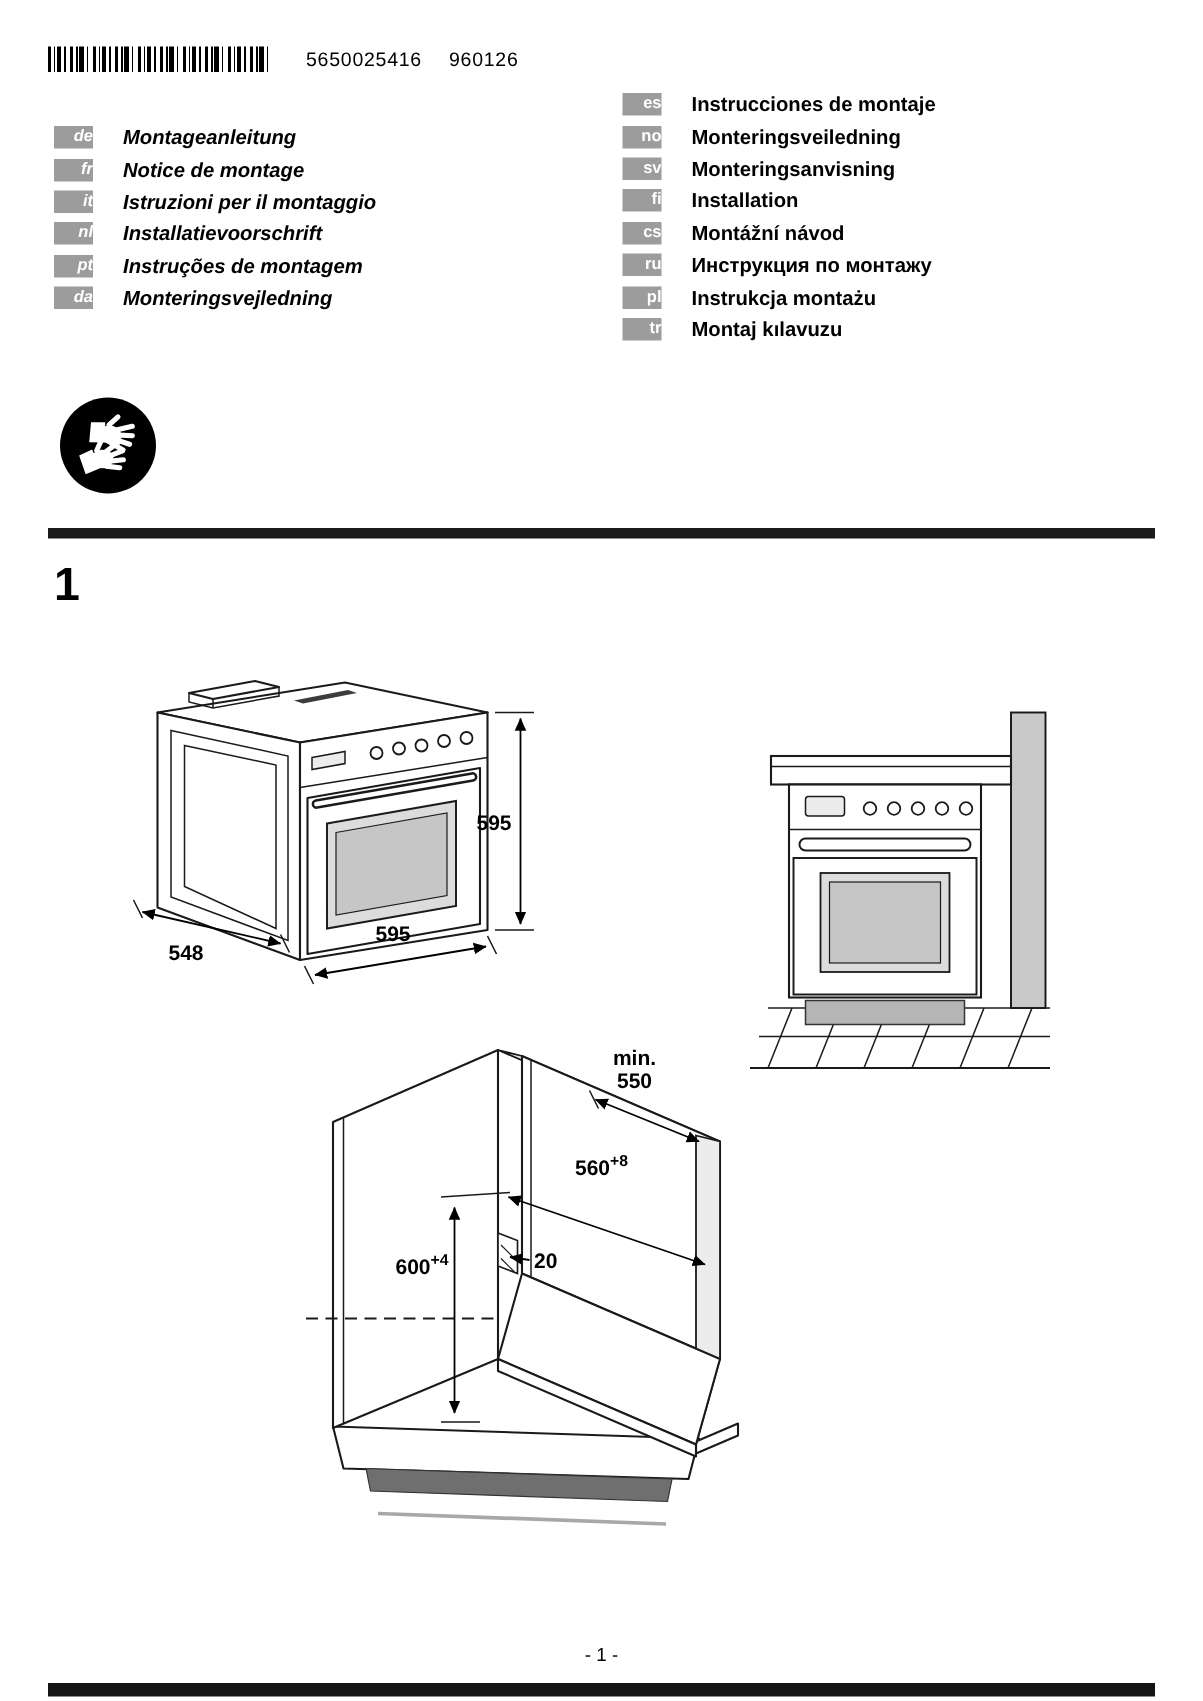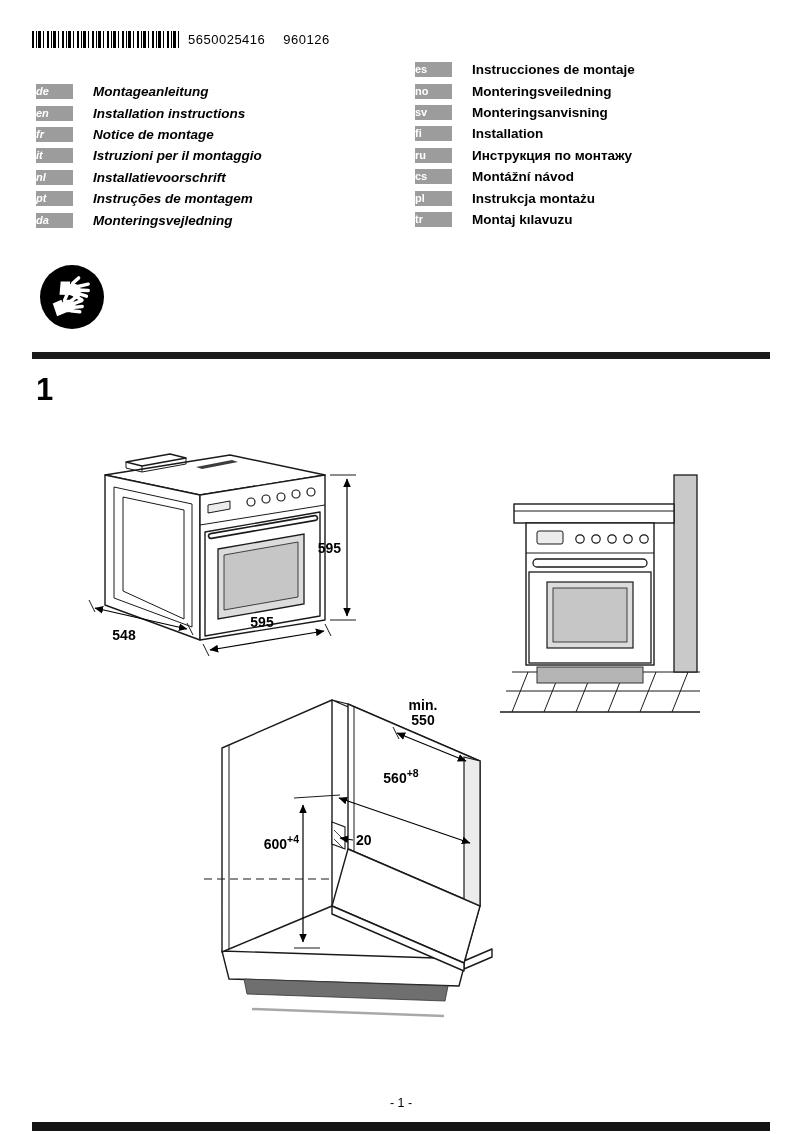--- a/index.html
+++ b/index.html
@@ -5,30 +5,30 @@
   html,body{margin:0;padding:0;background:#ffffff;}
   .page{position:relative;width:802px;height:1134px;background:#fff;
         font-family:"Liberation Sans",sans-serif;color:#000;overflow:hidden;}
 
   
   .barcode-row{position:absolute;top:31px;left:32px;display:flex;align-items:center;}
   .barcode{width:148px;height:17px;
     background:repeating-linear-gradient(90deg,#000 0px,#000 2px,#fff 2px,#fff 4px,
       #000 4px,#000 5px,#fff 5px,#fff 6px,#000 6px,#000 9px,#fff 9px,#fff 11px,
       #000 11px,#000 12px,#fff 12px,#fff 15px);}
-  .barcode-text{font-size:13px;margin-left:8px;letter-spacing:.5px;}
+  .barcode-text{font-size:13px;margin-left:24px;letter-spacing:.5px;}
   .barcode-text span{margin-right:18px;}
 
   
   .lang-col{position:absolute;list-style:none;margin:0;padding:0;}
   .lang-col.left{top:81px;left:36px;font-style:italic;}
   .lang-col.right{top:59px;left:415px;}
   .lang-row{display:flex;align-items:center;height:21.4px;}
-  .lang-code{width:37px;height:15px;background:#9c9c9c;color:#fff;font-weight:bold;
-    font-size:11px;line-height:15px;text-align:left;flex:none;}
+  .lang-code{width:26px;height:15px;background:#9c9c9c;color:#fff;font-weight:bold;
+    font-size:11px;line-height:15px;text-align:right;flex:none;}
   .lang-label{margin-left:20px;font-weight:bold;font-size:13.5px;white-space:nowrap;}
 
   .glove-badge{position:absolute;top:263px;left:38px;width:68px;height:68px;}
   .divider{position:absolute;top:352px;left:32px;width:738px;height:7px;background:#1b1b1b;}
   .section-number{position:absolute;top:374px;left:36px;font-size:31px;font-weight:bold;line-height:1;}
   .figure{position:absolute;top:420px;left:0;width:802px;height:600px;}
   .page-number{position:absolute;top:1096px;left:0;width:100%;text-align:center;font-size:12.5px;}
   .bottom-bar{position:absolute;top:1122px;left:32px;width:738px;height:9px;background:#141414;}
 
   
@@ -49,24 +49,20 @@
       <span>5650025416</span><span>960126</span>
     </div>
   </div>
 
   <ul class="lang-col left">
       <li class="lang-row">
         <span class="lang-code">de</span>
         <span class="lang-label">Montageanleitung</span>
       </li>
       <li class="lang-row">
-        <span class="lang-code">en</span>
-        <span class="lang-label">Installation instructions</span>
-      </li>
-      <li class="lang-row">
         <span class="lang-code">fr</span>
         <span class="lang-label">Notice de montage</span>
       </li>
       <li class="lang-row">
         <span class="lang-code">it</span>
         <span class="lang-label">Istruzioni per il montaggio</span>
       </li>
       <li class="lang-row">
         <span class="lang-code">nl</span>
         <span class="lang-label">Installatievoorschrift</span>
@@ -91,26 +87,26 @@
       </li>
       <li class="lang-row">
         <span class="lang-code">sv</span>
         <span class="lang-label">Monteringsanvisning</span>
       </li>
       <li class="lang-row">
         <span class="lang-code">fi</span>
         <span class="lang-label">Installation</span>
       </li>
       <li class="lang-row">
+        <span class="lang-code">cs</span>
+        <span class="lang-label">Montážní návod</span>
+      </li>
+      <li class="lang-row">
         <span class="lang-code">ru</span>
         <span class="lang-label">Инструкция по монтажу</span>
-      </li>
-      <li class="lang-row">
-        <span class="lang-code">cs</span>
-        <span class="lang-label">Montážní návod</span>
       </li>
       <li class="lang-row">
         <span class="lang-code">pl</span>
         <span class="lang-label">Instrukcja montażu</span>
       </li>
       <li class="lang-row">
         <span class="lang-code">tr</span>
         <span class="lang-label">Montaj kılavuzu</span>
       </li>
     </ul>

